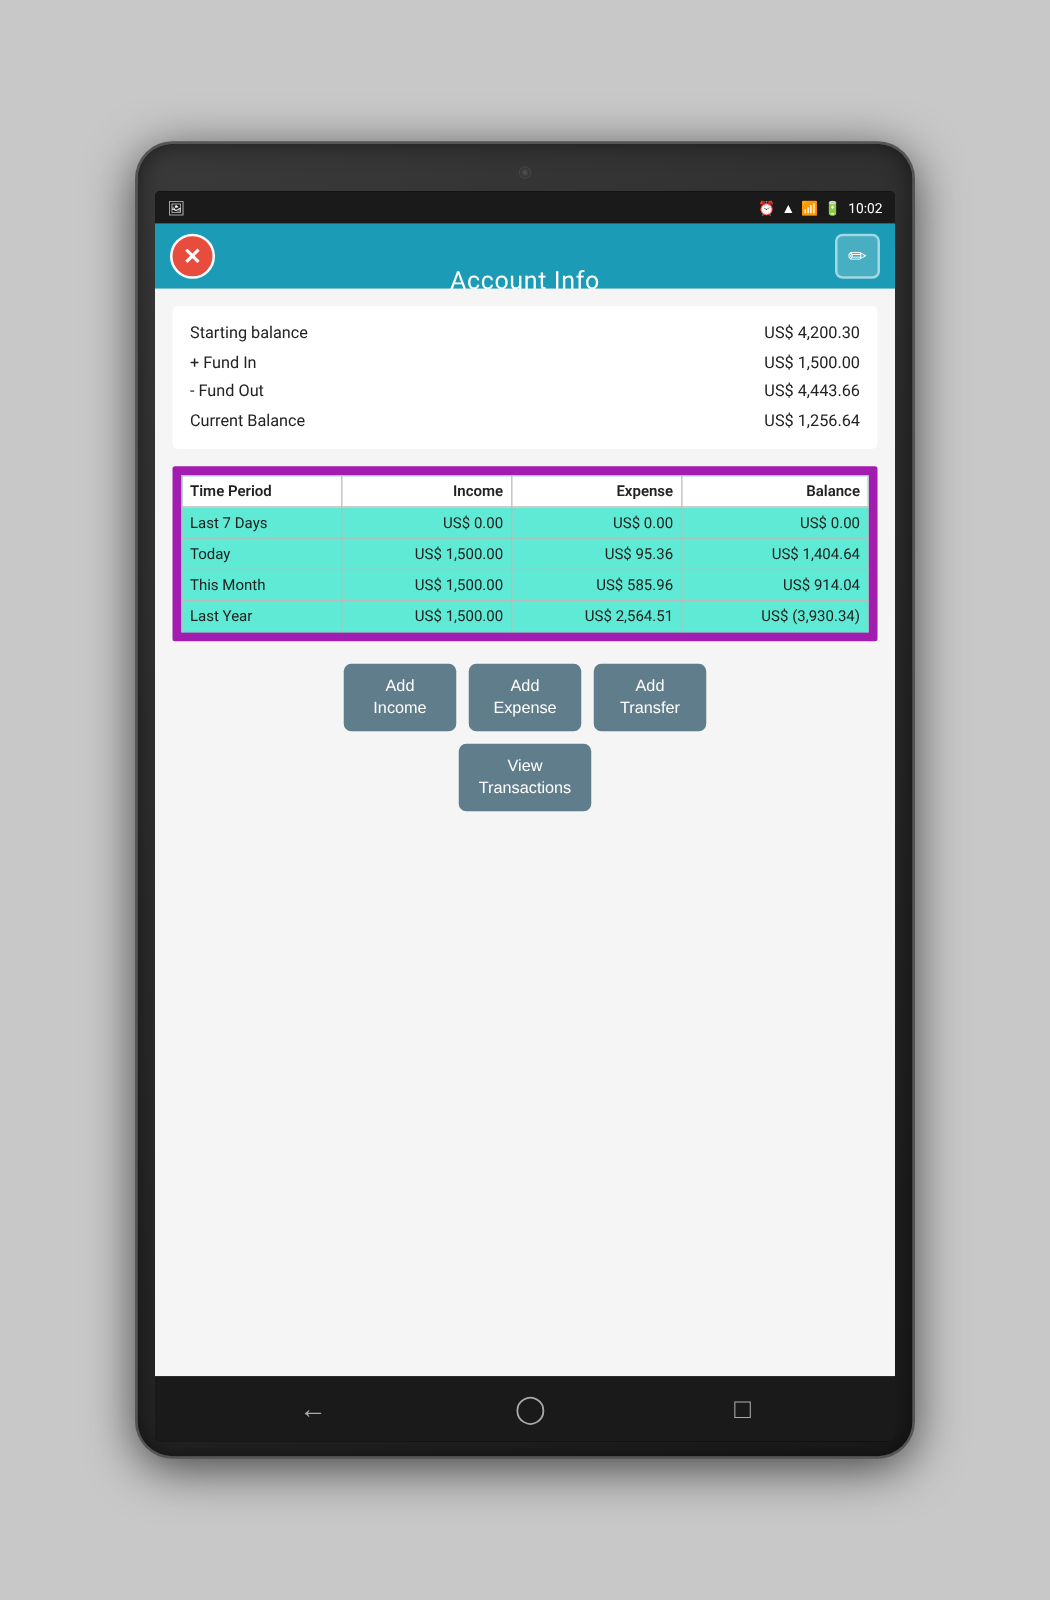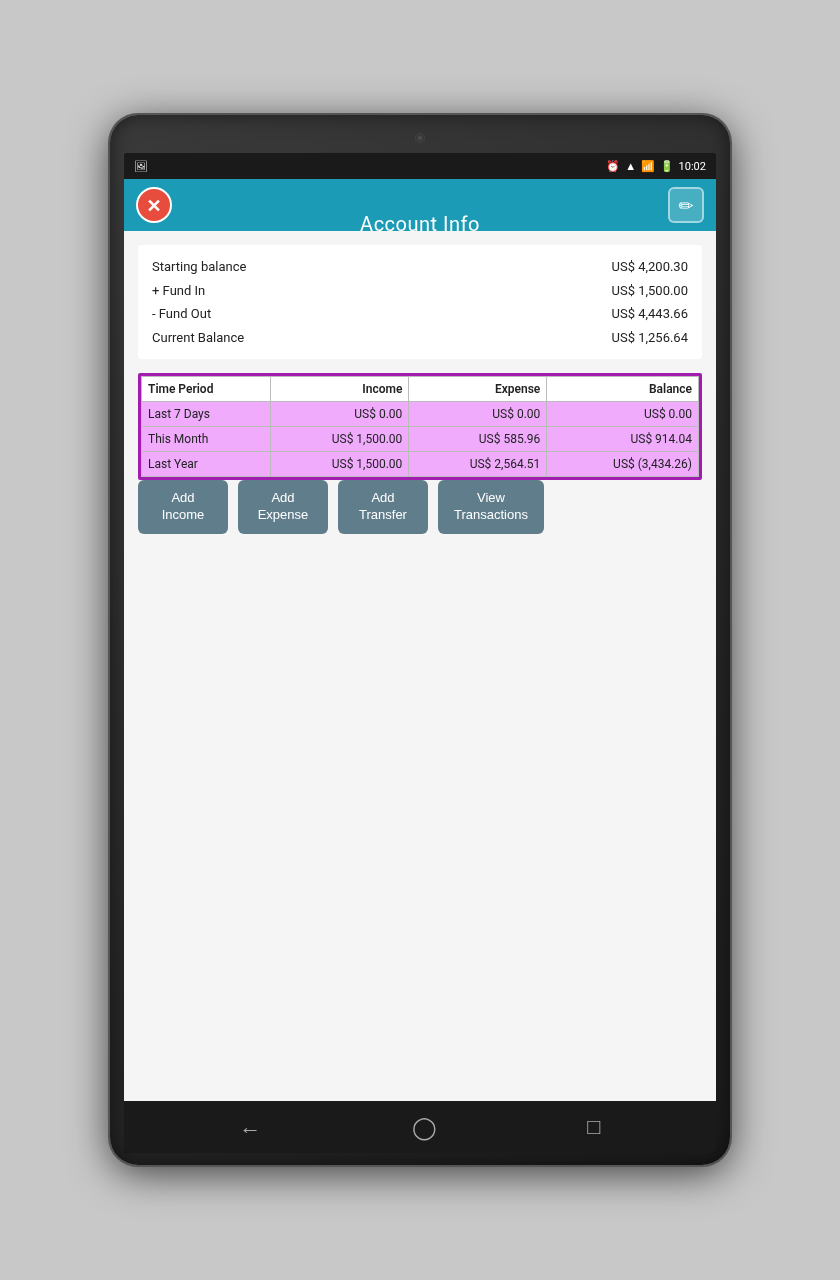--- a/index.html
+++ b/index.html
@@ -146,23 +146,24 @@
       font-size: 13px;
       color: #222;
       padding: 2px 0;
       line-height: 1.5;
     }
 
     .balance-row .label { font-weight: 400; }
     .balance-row .value { font-weight: 400; text-align: center; }
 
     .table-section {
-      background: #f0abfc;
-      border: 3px solid #a21caf;
+      background: #5eead4;
+      border: 7px solid #a21caf;
       border-radius: 2px;
+      margin-bottom: 18px;
       overflow: hidden;
     }
 
     table {
       width: 100%;
       border-collapse: collapse;
       font-size: 12px;
     }
 
     table th {
@@ -185,21 +186,21 @@
       color: #222;
       font-size: 12px;
     }
 
     table td:first-child {
       text-align: left;
     }
 
     .buttons-section {
       display: flex;
-      flex-direction: row;
+      flex-direction: column;
       align-items: center;
       gap: 10px;
     }
 
     .btn-row {
       display: flex;
       gap: 10px;
       justify-content: center;
     }
 
@@ -297,30 +298,36 @@
               </tr>
             </thead>
             <tbody>
               <tr>
                 <td>Last 7 Days</td>
                 <td>US$ 0.00</td>
                 <td>US$ 0.00</td>
                 <td>US$ 0.00</td>
               </tr>
               <tr>
+                <td>Today</td>
+                <td>US$ 1,500.00</td>
+                <td>US$ 95.36</td>
+                <td>US$ 1,404.64</td>
+              </tr>
+              <tr>
                 <td>This Month</td>
                 <td>US$ 1,500.00</td>
                 <td>US$ 585.96</td>
                 <td>US$ 914.04</td>
               </tr>
               <tr>
                 <td>Last Year</td>
                 <td>US$ 1,500.00</td>
                 <td>US$ 2,564.51</td>
-                <td>US$ (3,434.26)</td>
+                <td>US$ (3,930.34)</td>
               </tr>
             </tbody>
           </table>
         </div>
 
         <div class="buttons-section">
           <div class="btn-row">
             <button class="action-btn">Add<br>Income</button>
             <button class="action-btn">Add<br>Expense</button>
             <button class="action-btn">Add<br>Transfer</button>

